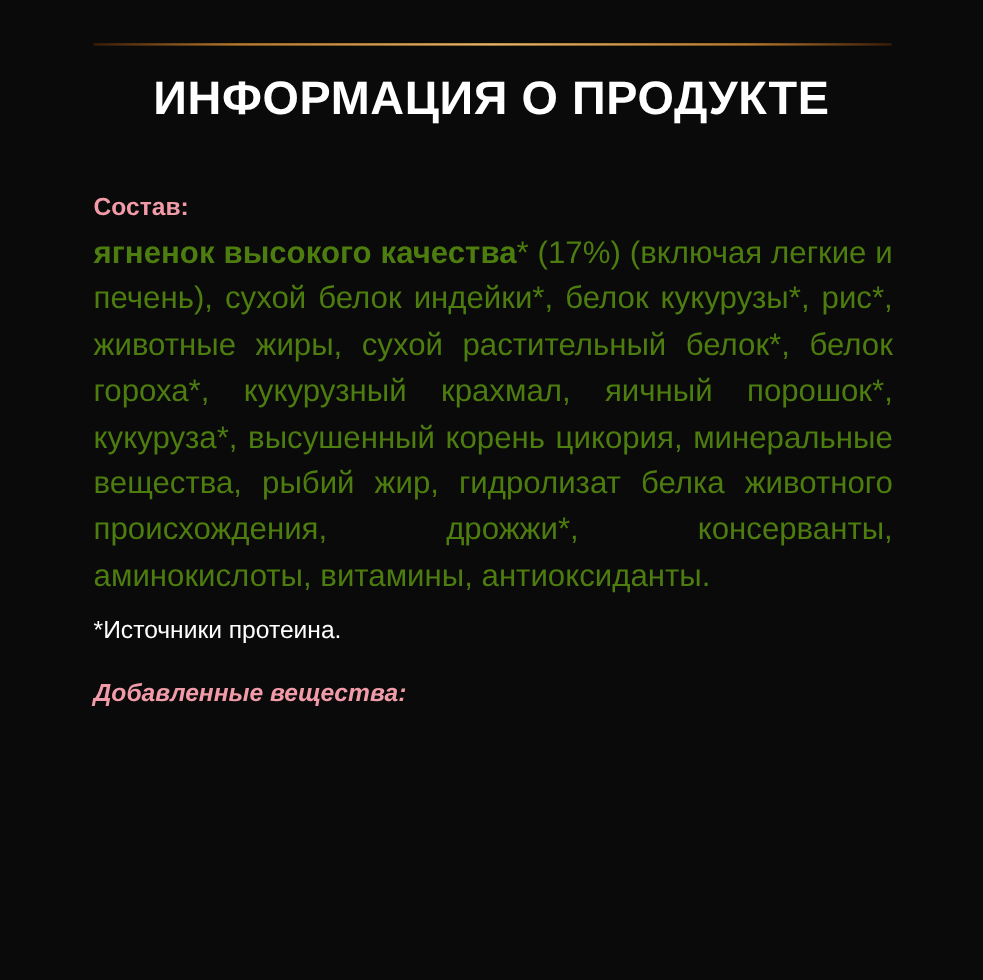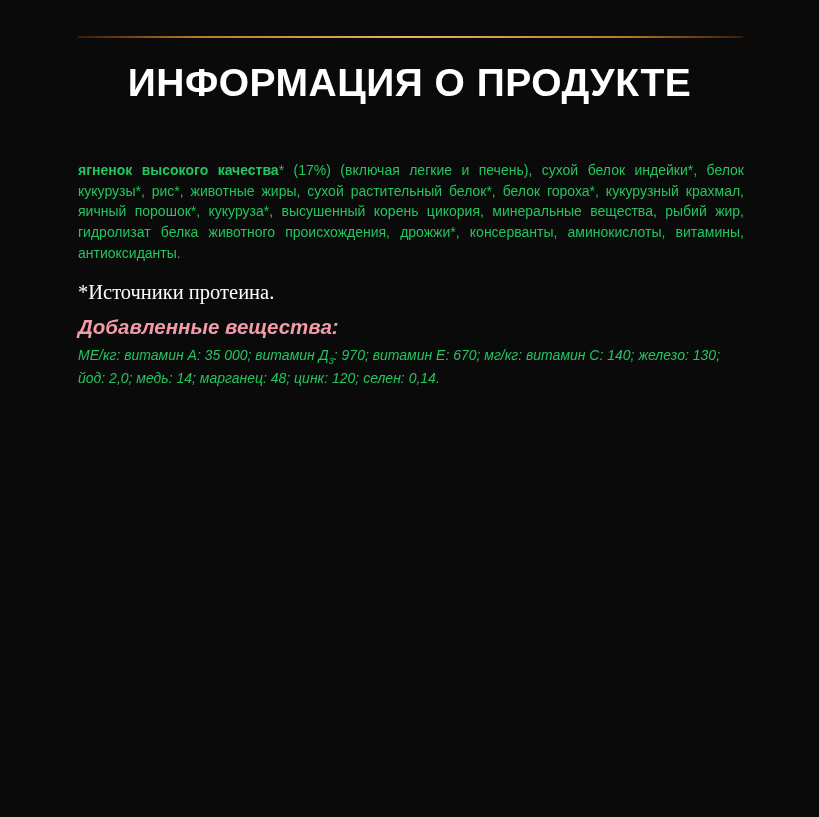--- a/index.html
+++ b/index.html
@@ -53,39 +53,38 @@
     margin-bottom: 16px;
   }
   .heading {
     color: #f19aa8;
     font-size: 20.5px;
     font-weight: 700;
     margin-bottom: 5px;
     line-height: 1.25;
   }
   .body-text {
-    font-size: 14px;
+    font-size: 26px;
     line-height: 1.48;
-    color: #22c55e;
+    color: #4d7c0f;
     text-align: justify;
     text-justify: inter-word;
   }
   .body-text.left {
     text-align: left;
   }
   .bold {
     font-weight: 700;
   }
   .note {
     font-size: 20.5px;
     line-height: 1.4;
     color: #ffffff;
     margin-top: 14px;
-    margin-bottom: 8px;
-    font-family: Liberation Serif, serif;
+    margin-bottom: 24px;
   }
   .sub {
     font-size: 0.68em;
     vertical-align: sub;
   }
   .sec-composition { margin-bottom: 0; }
   .sec-additives { margin-top: 6px; font-style: italic; }
   .sec-analysis { margin-top: 20px; }
 </style>
 </head>
@@ -93,26 +92,26 @@
 
 <div class="page">
 
   <div class="top-rule"></div>
 
   <div class="title">ИНФОРМАЦИЯ О ПРОДУКТЕ</div>
 
   <div class="content">
 
     <div class="section sec-composition">
+      <div class="heading">Состав:</div>
       <div class="body-text"><span class="bold">ягненок высокого качества</span><span>* (17%) (включая легкие и печень), сухой белок индейки*, белок кукурузы*, рис*, животные жиры, сухой растительный белок*, белок гороха*, кукурузный крахмал, яичный порошок*, кукуруза*, высушенный корень цикория, минеральные вещества, рыбий жир, гидролизат белка животного происхождения, дрожжи*, консерванты, аминокислоты, витамины, антиоксиданты.</span></div>
       <div class="note">*Источники протеина.</div>
     </div>
 
     <div class="section sec-additives">
       <div class="heading">Добавленные вещества:</div>
-      <div class="body-text left"><span>МЕ/кг: витамин А: 35 000; витамин Д</span><span class="sub">3</span><span>: 970; витамин Е: 670; мг/кг: витамин С: 140; железо: 130; йод: 2,0; медь: 14; марганец: 48; цинк: 120; селен: 0,14.</span></div>
     </div>
 
     <div class="section sec-analysis">
     </div>
 
   </div>
 </div>
 
 </body></html>

